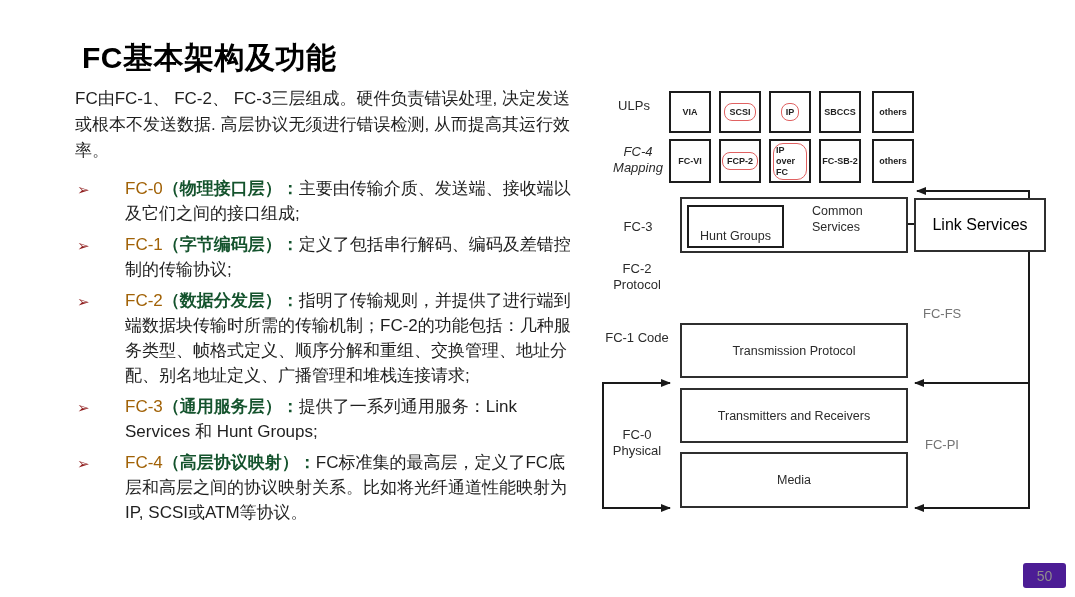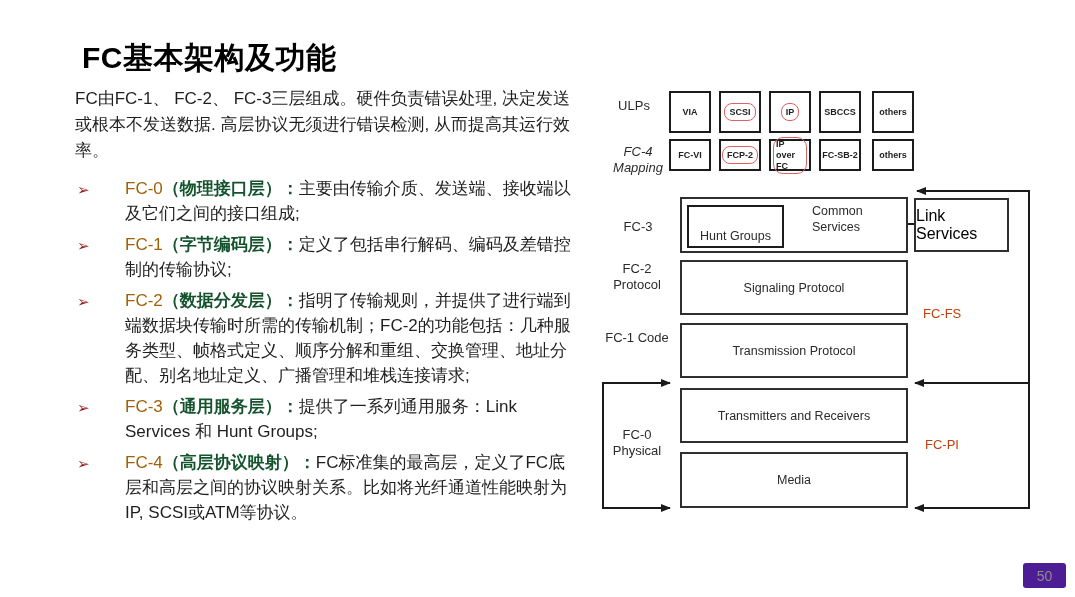--- a/index.html
+++ b/index.html
@@ -16,34 +16,34 @@
   .bullet .term { font-weight:400; color:#a16207; }
   .bullet .blabel { font-weight:700; color:#14532d; }
 
   
   .diagram { position:absolute; left:598px; top:78px; width:437px; height:445px; }
   .diagram .overlay { position:absolute; left:0; top:0; }
   .rowlabel { position:absolute; text-align:center; font-size:13px; line-height:16px; color:#2b2b2b; }
   .sbox { position:absolute; width:42px; border:2px solid #1c1c1c; background:#fff;
           display:flex; align-items:center; justify-content:center; }
   .row1 { top:13px; height:42px; }
-  .row2 { top:61px; height:32px; }
+  .row2 { top:61px; height:44px; }
   .sbox-label { font-size:9px; font-weight:700; color:#222; text-align:left; line-height:10px; }
   .pill { border:1.5px solid #e06161; border-radius:8px; padding:3px 4px; }
   .pill-tall { border-radius:10px; padding:1px 2px; width:34px; line-height:11px; }
   .bigbox { position:absolute; left:82px; width:228px; border:2px solid #2f2f2f; background:#fff;
             display:flex; align-items:center; justify-content:center; }
   .bigbox .blbl { font-size:12.5px; color:#2b2b2b; }
   .cs-box { display:block; }
   .hunt-box { position:absolute; left:5px; top:6px; width:97px; height:43px; border:2px solid #1c1c1c;
               display:flex; align-items:flex-end; justify-content:center; padding-bottom:3px; }
   .cs-text { position:absolute; left:130px; top:4px; width:80px; font-size:12.5px; line-height:16px; color:#2b2b2b; text-align:left; }
-  .link-box { position:absolute; left:316px; top:120px; width:95px; height:54px; border:2px solid #2f2f2f;
+  .link-box { position:absolute; left:316px; top:120px; width:132px; height:54px; border:2px solid #2f2f2f;
               background:#fff; display:flex; align-items:center; justify-content:center; }
-  .std-label { position:absolute; font-size:13px; color:#c2410c; }
+  .std-label { position:absolute; font-size:13px; color:#737373; }
 
   
   .page-badge { position:absolute; left:1023px; top:563px; width:43px; height:25px; background:#4c1d95;
                 border-radius:3px; display:flex; align-items:center; justify-content:center;
                 font-size:14px; color:#908d8d; }
 </style>
 </head>
 <body>
 
 <div class="slide">
@@ -132,23 +132,20 @@
 
     <div class="bigbox cs-box" style="top:119px; height:56px;">
       <div class="hunt-box">
         <span class="blbl">Hunt Groups</span>
       </div>
       <div class="cs-text">Common Services</div>
     </div>
     <div class="link-box">
       <span class="blbl">Link Services</span>
     </div>
-    <div class="bigbox" style="top:182px; height:55px;">
-      <span class="blbl">Signaling Protocol</span>
-    </div>
     <div class="bigbox" style="top:245px; height:55px;">
       <span class="blbl">Transmission Protocol</span>
     </div>
     <div class="bigbox" style="top:310px; height:55px;">
       <span class="blbl">Transmitters and Receivers</span>
     </div>
     <div class="bigbox" style="top:374px; height:56px;">
       <span class="blbl">Media</span>
     </div>
 

